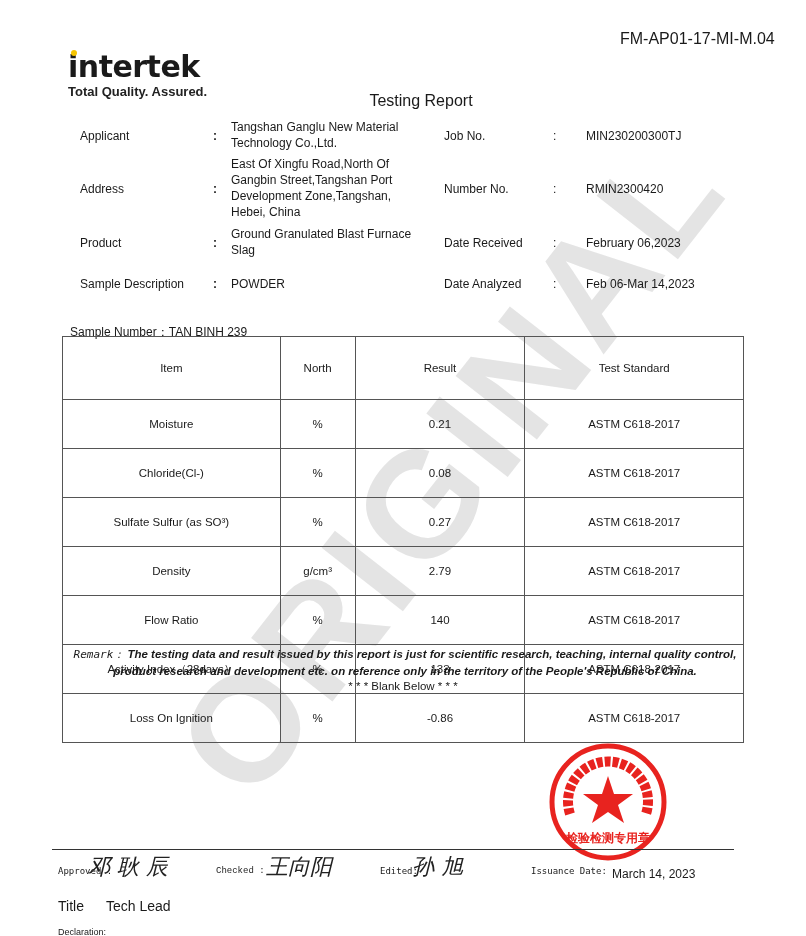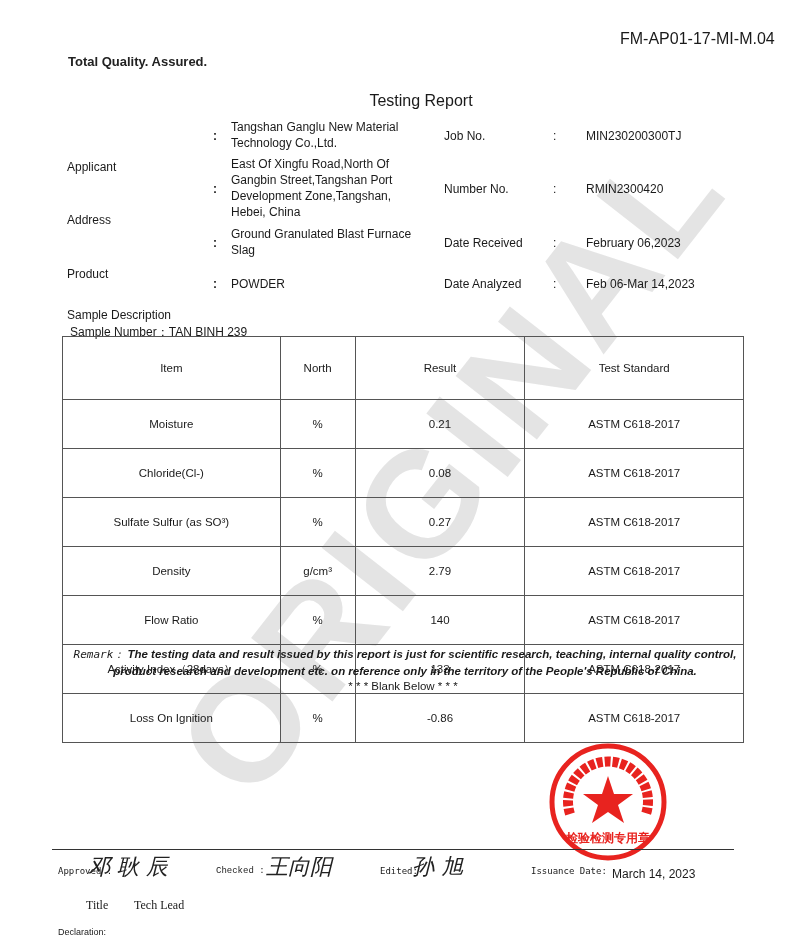--- a/index.html
+++ b/index.html
@@ -7,21 +7,21 @@
          font-family: "Liberation Sans", "DejaVu Sans", sans-serif; color: #1a1a1a; }
   .abs { position: absolute; }
   .doc-code { left: 620px; top: 30px; font-size: 16px; }
   .logo-wrap { left: 68px; top: 52px; }
   .logo-text { font-family: "DejaVu Sans", sans-serif; font-weight: bold; font-size: 30px;
                letter-spacing: -0.5px; color: #1a1a1a; line-height: 30px; position: relative; }
   .logo-dot { position: absolute; left: 3px; top: -2px; width: 6px; height: 6px; border-radius: 50%; background: #f5c400; }
   .logo-tag { font-size: 13px; font-weight: bold; color: #222; margin-top: 2px; }
   .report-title { left: 0; width: 786px; top: 92px; text-align: center; font-size: 16px; padding-left: 28px; }
   .info { font-size: 12px; line-height: 16px; }
-  .label { left: 67px; margin-top: 31px; }
+  .label { left: 80px; }
   .colon { left: 213px; font-weight: bold; }
   .value { left: 231px; width: 190px; }
   .rlabel { left: 444px; }
   .rcolon { left: 553px; }
   .rvalue { left: 586px; }
   .sample-num { left: 70px; top: 324px; font-size: 12px; }
 
   table.results { position: absolute; left: 62px; top: 336px; width: 682px; border-collapse: collapse;
                   font-size: 11.5px; }
   table.results td, table.results th { border: 1px solid #555; text-align: center; font-weight: normal; padding: 10px; }
@@ -37,31 +37,35 @@
   .watermark { left: 60px; top: 380px; font-size: 150px; font-weight: bold; color: rgba(170,170,170,0.32);
                transform: rotate(-52deg); transform-origin: center; letter-spacing: 6px; white-space: nowrap;
                pointer-events: none; }
 
   .stamp { left: 548px; top: 742px; width: 120px; height: 120px; }
   .divider { left: 52px; top: 849px; width: 682px; border-top: 1px solid #333; }
 
   .sign-row { top: 866px; font-family: "DejaVu Sans Mono", "Liberation Mono", monospace; font-size: 9px; }
   .sig { font-family: "DejaVu Serif", serif; font-style: italic; font-size: 22px; color: #222; }
   .issuance-val { font-family: "Liberation Sans", sans-serif; font-size: 12px; }
-  .title-row { top: 898px; font-family: Liberation Serif, serif; font-size: 12px; margin-left: 28px; }
+  .title-row { top: 898px; font-family: Liberation Sans, sans-serif; font-size: 14px; }
   .decl { left: 58px; top: 927px; font-size: 9px; font-family: "Liberation Sans", sans-serif; }
 </style>
 </head>
 <body>
 
 <div class="abs watermark">ORIGINAL</div>
 
 <div class="abs doc-code">FM-AP01-17-MI-M.04</div>
 
 <div class="abs logo-wrap">
+  <div class="logo-text">
+    <span class="logo-dot"></span>
+    <span>intertek</span>
+  </div>
   <div class="logo-tag">Total Quality. Assured.</div>
 </div>
 
 <div class="abs report-title">Testing Report</div>
 
 <div class="abs info label" style="top:128px;">Applicant</div>
 <div class="abs info colon" style="top:128px;">:</div>
 <div class="abs info value" style="top:119px;">Tangshan Ganglu New Material Technology Co.,Ltd.</div>
 
 <div class="abs info label" style="top:181px;">Address</div>

